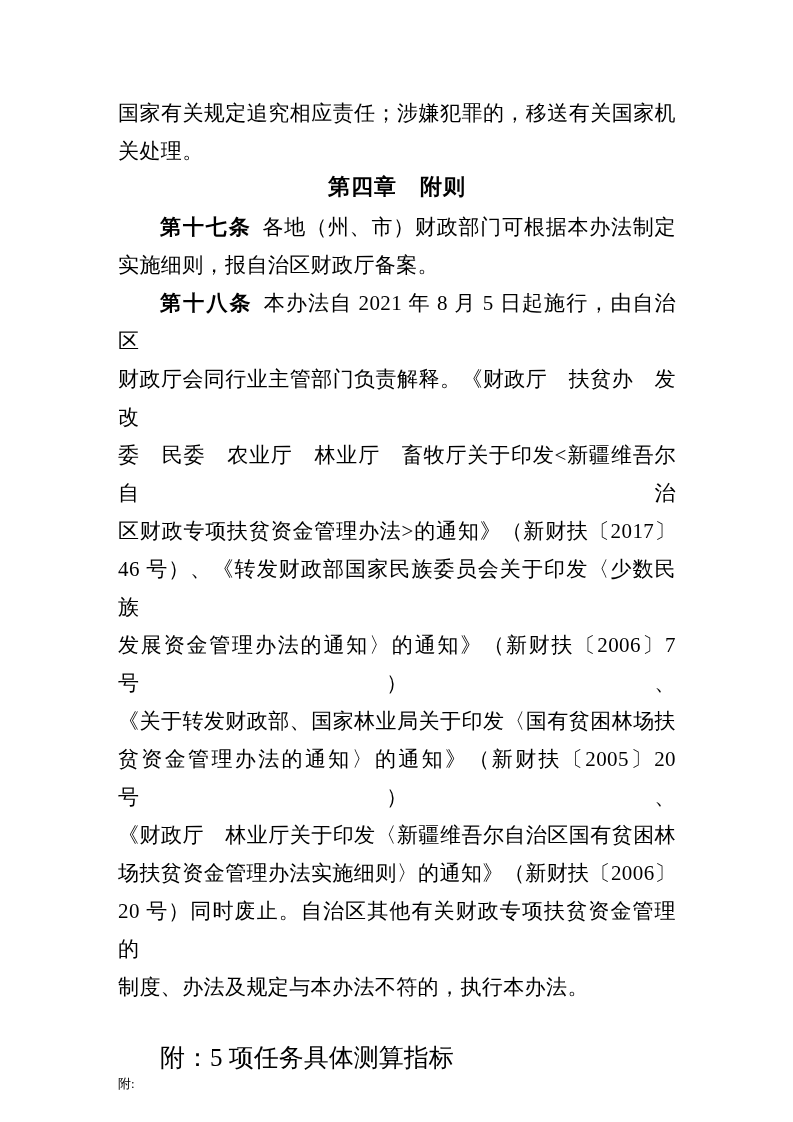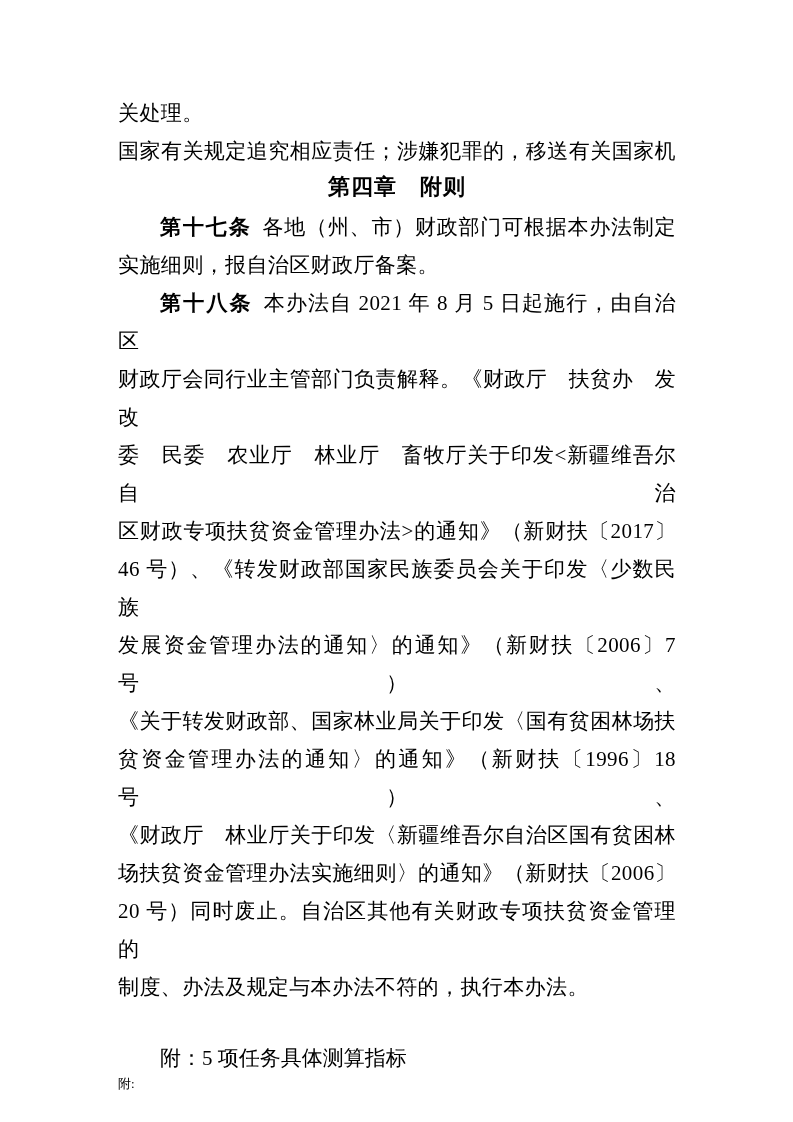--- a/index.html
+++ b/index.html
@@ -40,21 +40,21 @@
     text-align-last:center;
     font-weight:bold;
     font-family:Liberation Mono, monospace;
     font-size:22px;
     line-height:38px;
     letter-spacing:1px;
   }
   
   .attachment-note {
     width:558px;
-    font-size:21px;
+    font-size:25px;
     line-height:24px;
     margin-top:40px;
     text-indent:42px;
   }
   .attachment-label {
     font-size:13px;
     line-height:16px;
     margin-top:6px;
   }
   .table-title {
@@ -88,22 +88,22 @@
     line-height:17px;
     height:69px;
   }
 </style>
 </head>
 <body>
 
 <div class="page">
 
   <div>
+    <div class="bodyline fill">国家有关规定追究相应责任；涉嫌犯罪的，移送有关国家机</div>
     <div class="bodyline">关处理。</div>
-    <div class="bodyline fill">国家有关规定追究相应责任；涉嫌犯罪的，移送有关国家机</div>
   </div>
 
   <div class="chapter-heading">第四章　附则</div>
 
   <div>
     <div class="bodyline fill indent">
       <span class="art-label">第十七条</span><span>各地（州、市）财政部门可根据本办法制定</span>
     </div>
     <div class="bodyline">实施细则，报自治区财政厅备案。</div>
   </div>
@@ -111,21 +111,21 @@
   <div>
     <div class="bodyline fill indent">
       <span class="art-label">第十八条</span><span>本办法自 2021 年 8 月 5 日起施行，由自治区</span>
     </div>
     <div class="bodyline fill">财政厅会同行业主管部门负责解释。《财政厅　扶贫办　发改</div>
     <div class="bodyline fill">委　民委　农业厅　林业厅　畜牧厅关于印发&lt;新疆维吾尔自治</div>
     <div class="bodyline fill">区财政专项扶贫资金管理办法&gt;的通知》（新财扶〔2017〕</div>
     <div class="bodyline fill">46 号）、《转发财政部国家民族委员会关于印发〈少数民族</div>
     <div class="bodyline fill">发展资金管理办法的通知〉的通知》（新财扶〔2006〕7 号）、</div>
     <div class="bodyline fill">《关于转发财政部、国家林业局关于印发〈国有贫困林场扶</div>
-    <div class="bodyline fill">贫资金管理办法的通知〉的通知》（新财扶〔1996〕18 号）、</div>
+    <div class="bodyline fill">贫资金管理办法的通知〉的通知》（新财扶〔2005〕20 号）、</div>
     <div class="bodyline fill">《财政厅　林业厅关于印发〈新疆维吾尔自治区国有贫困林</div>
     <div class="bodyline fill">场扶贫资金管理办法实施细则〉的通知》（新财扶〔2006〕</div>
     <div class="bodyline fill">20 号）同时废止。自治区其他有关财政专项扶贫资金管理的</div>
     <div class="bodyline">制度、办法及规定与本办法不符的，执行本办法。</div>
   </div>
 
   <div class="attachment-note">附：5 项任务具体测算指标</div>
   <div class="attachment-label">附:</div>
 
   <div class="table-title">5 项任务具体测算指标</div>

